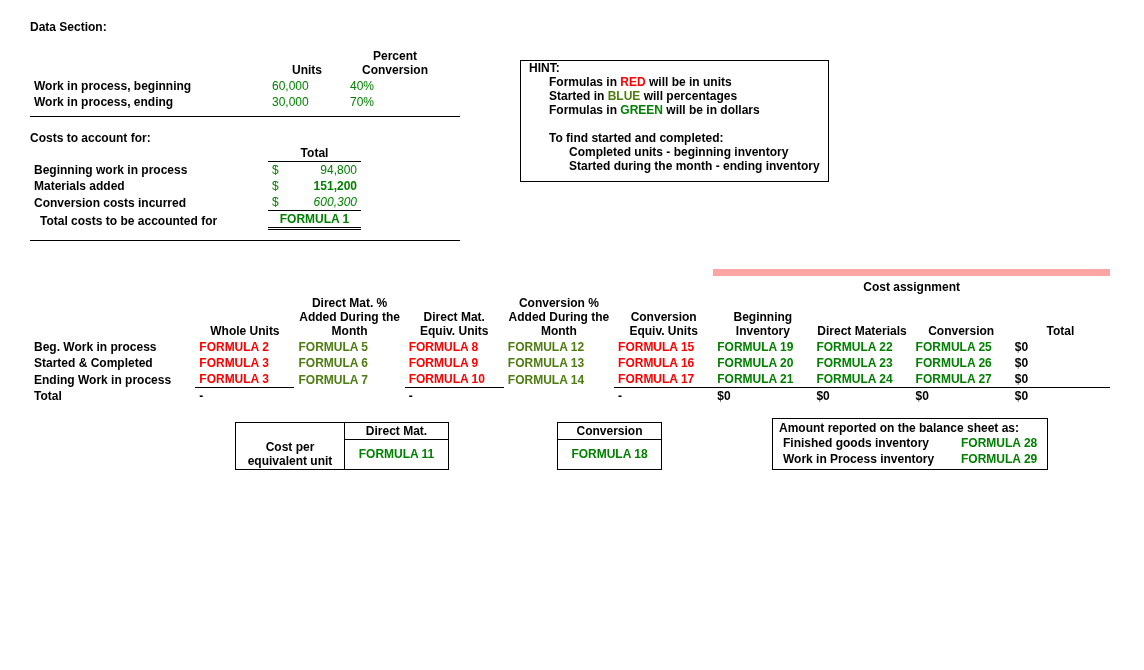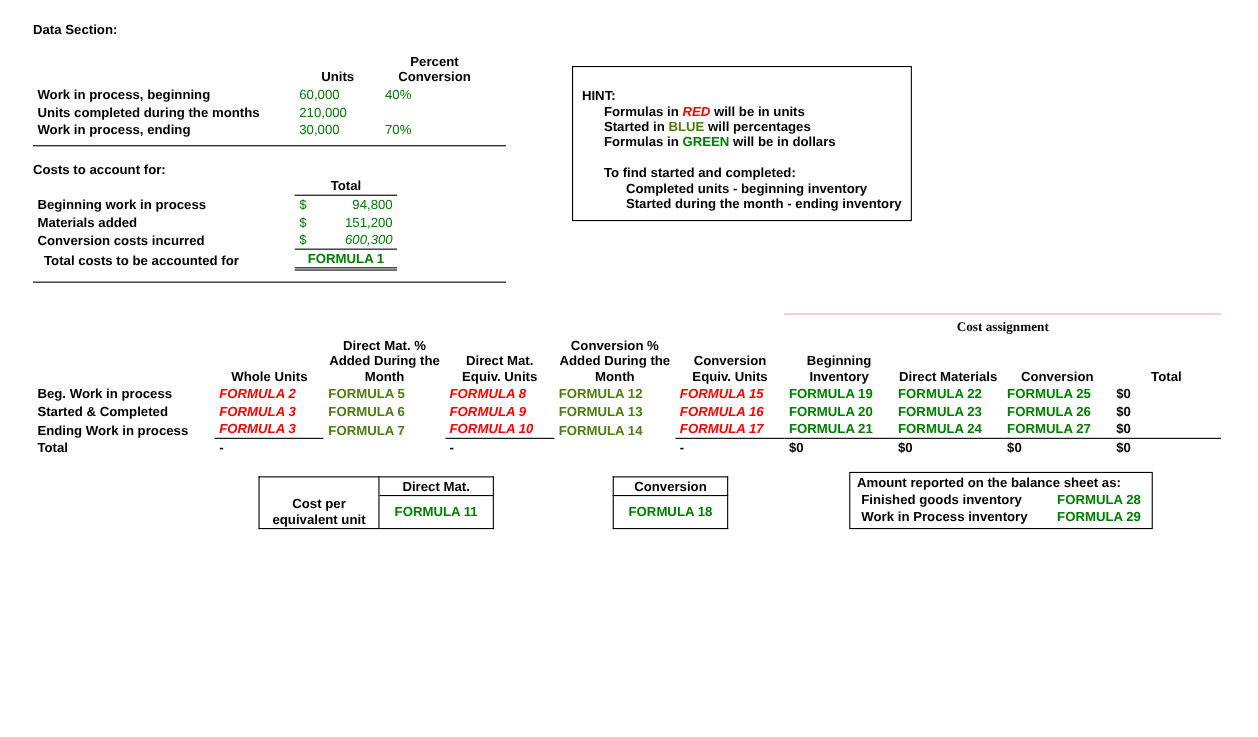--- a/index.html
+++ b/index.html
@@ -6,31 +6,31 @@
     font-family: Arial, sans-serif;
     font-size: 12px;
     color: #000;
     background: #fff;
     margin: 0;
     padding: 20px 30px;
     width: 1144px;
     box-sizing: border-box;
   }
   .bold { font-weight: bold; }
-  .red { color: #ff0000; font-style: italic; }
+  .red { color: #ff0000; }
   .blue { color: #4d7c0f; }
   .green { color: #008000; }
   .right { }
   .center { text-align: center; }
   table { border-collapse: collapse; }
   td { padding: 1px 4px; vertical-align: bottom; }
   .hr-thin { border-top: 1px solid #000; height:0; }
   .hint-box {
     border: 1.5px solid #000;
-    padding: 19px 8px 8px 8px;
+    padding: 0 8px 8px 8px;
     display: inline-block;
     vertical-align: top;
   }
   .indent { padding-left: 20px; }
   .top-wrap { display:flex; gap:60px; align-items:flex-start; }
   .balance-box {
     border: 1.5px solid #000;
     padding: 2px 6px;
     display:inline-block;
   }
@@ -52,25 +52,20 @@
         <td style="width:230px;"></td>
         <td class="bold center" style="width:70px;">Units</td>
         <td class="bold center" style="width:90px;">Percent Conversion</td>
       </tr>
       <tr>
         <td class="bold">Work in process, beginning</td>
         <td class="right green">60,000</td>
         <td class="right green">40%</td>
       </tr>
       <tr>
-        <td class="bold">Units completed during the months</td>
-        <td class="right green">210,000</td>
-        <td class="right green"></td>
-      </tr>
-      <tr>
         <td class="bold">Work in process, ending</td>
         <td class="right green">30,000</td>
         <td class="right green">70%</td>
       </tr>
     </tbody>
       </table>
     <div class="hr-thin" style="width:430px; margin-top:6px;"></div>
     <br>
 
     <div class="bold">Costs to account for:</div>
@@ -85,21 +80,21 @@
         <td class="bold">Beginning work in process</td>
         <td class="green">
               <span style="float:left;">$</span>
               <span style="float:right;">94,800</span>
             </td>
       </tr>
       <tr>
         <td class="bold">Materials added</td>
         <td class="green">
               <span style="float:left;">$</span>
-              <span style="float:right;">151,200</span>
+              <span style="float:right;font-weight:bold;">151,200</span>
             </td>
       </tr>
       <tr>
         <td class="bold">Conversion costs incurred</td>
         <td class="green" style="border-bottom:1px solid #000;">
               <span style="float:left;">$</span>
               <span style="float:right;font-style:italic;">600,300</span>
             </td>
       </tr>
       <tr>
@@ -135,21 +130,21 @@
       <col style="width:100px;">
       <col style="width:90px;">
     <col style="width:90px;">
       <col style="width:90px;">
       <col style="width:90px;">
       <col style="width:90px;">
   </colgroup>
   <tbody>
       <tr>
     <td colspan="6"></td>
-    <td colspan="4" class="bold center" style="border-top:1px solid #fca5a5; padding-top:4px;font-family:Liberation Serif, serif;">Cost assignment</td>
+    <td colspan="4" class="bold center" style="border-top:7px solid #fca5a5; padding-top:4px;">Cost assignment</td>
   </tr>
   <tr class="bold center">
     <td></td>
     <td style="vertical-align:bottom;">Whole Units</td>
     <td>Direct Mat. % Added During the Month</td>
     <td>Direct Mat. Equiv. Units</td>
     <td>Conversion % Added During the Month</td>
     <td>Conversion Equiv. Units</td>
     <td>Beginning Inventory</td>
     <td>Direct Materials</td>

